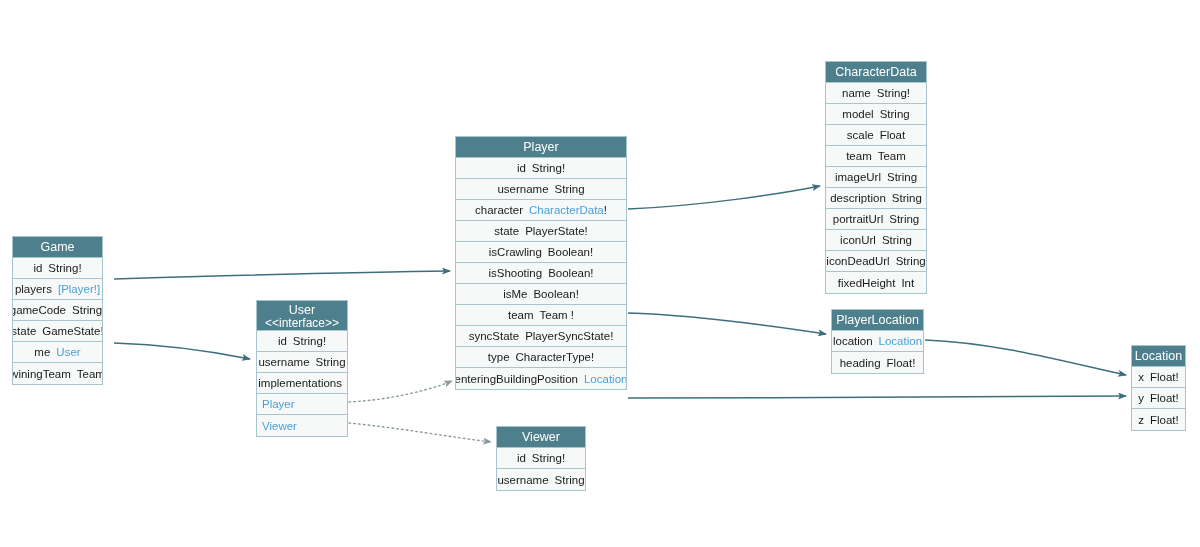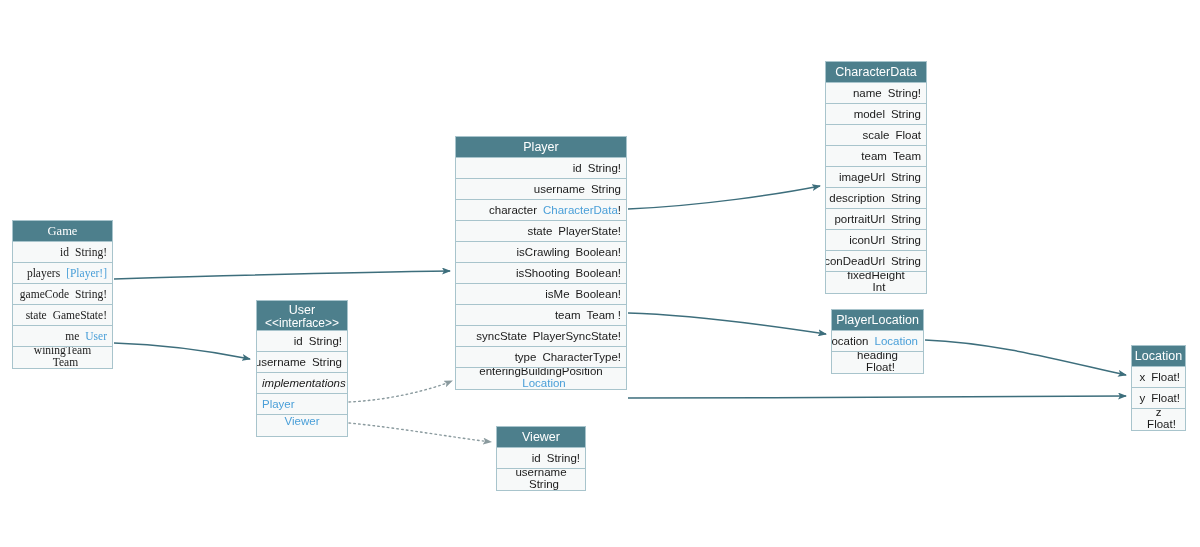--- a/index.html
+++ b/index.html
@@ -56,50 +56,48 @@
     line-height: 12px;
   }
   .ent-header .tname {
     display: block;
     line-height: 14px;
     font-size: 12.5px;
   }
   .row {
     display: flex;
     align-items: center;
-    justify-content: flex-end;
+    justify-content: center;
     height: 21px;
     box-sizing: border-box;
     border-bottom: 1px solid #a8c4cc;
     padding: 0 5px;
     background: #f7f9f9;
     color: #1a1a1a;
     white-space: nowrap;
     overflow: hidden;
   }
   .row:last-child {
     border-bottom: none;
-    flex-direction: column;
   }
   .row .fname {
     text-align: left;
   }
   .row .ftype {
     text-align: right;
     padding-left: 6px;
   }
   .row .ftype.link {
     color: #4a9fd8;
   }
   .row .ftype.link .bang {
     color: #1a1a1a;
   }
   .row.impl-head {
-    justify-content: flex-start;
-    font-style: italic;
+    justify-content: flex-end;
   }
   .row.impl-item {
     justify-content: flex-start;
     color: #4a9fd8;
   }
   .row.impl-item .fname {
     color: #4a9fd8;
   }
 </style>
 </head>
@@ -122,21 +120,21 @@
         <path d="M 628 209 C 700 206, 780 194, 820 186" fill="none" stroke="#3d6e7c" stroke-width="1.5" marker-end="url(#arrowhead)"></path>
         <path d="M 628 313 C 700 315, 780 327, 826 334" fill="none" stroke="#3d6e7c" stroke-width="1.5" marker-end="url(#arrowhead)"></path>
         <path d="M 925 340 C 1000 343, 1070 363, 1126 375" fill="none" stroke="#3d6e7c" stroke-width="1.5" marker-end="url(#arrowhead)"></path>
         <path d="M 628 398 C 800 398, 1000 396, 1126 396" fill="none" stroke="#3d6e7c" stroke-width="1.5" marker-end="url(#arrowhead)"></path>
         <path d="M 349 402 C 390 400, 430 390, 452 381" fill="none" stroke="#8a9a9e" stroke-width="1.4" stroke-dasharray="1.6 3.2" stroke-linecap="round" marker-end="url(#arrowhead-dotted)"></path>
         <path d="M 349 423 C 400 428, 450 437, 491 442" fill="none" stroke="#8a9a9e" stroke-width="1.4" stroke-dasharray="1.6 3.2" stroke-linecap="round" marker-end="url(#arrowhead-dotted)"></path>
       </g>
   </svg>
 
   <div id="entity-layer">
-      <div class="entity" style="left: 12px; top: 220px; width: 101px; font-family: Liberation Serif, serif;">
+      <div class="entity" style="left: 12px; top: 236px; width: 91px;">
         <div class="ent-header">Game</div>
         <div class="row">
           <span class="fname">id</span>
           <span class="ftype">String!</span>
         </div>
         <div class="row">
           <span class="fname">players</span>
           <span class="ftype link">[Player!]</span>
         </div>
         <div class="row">

